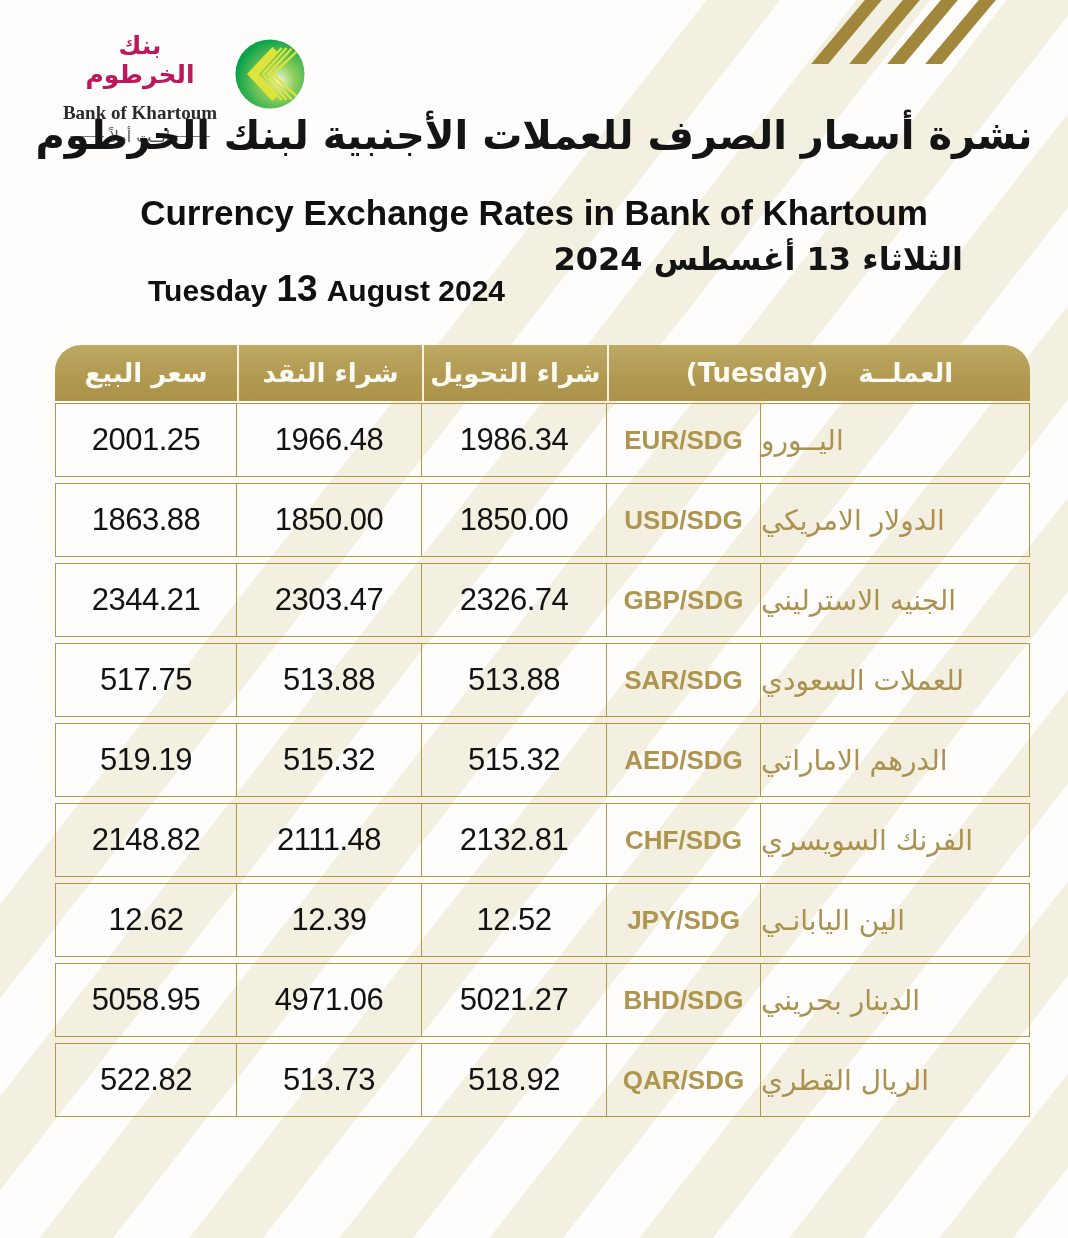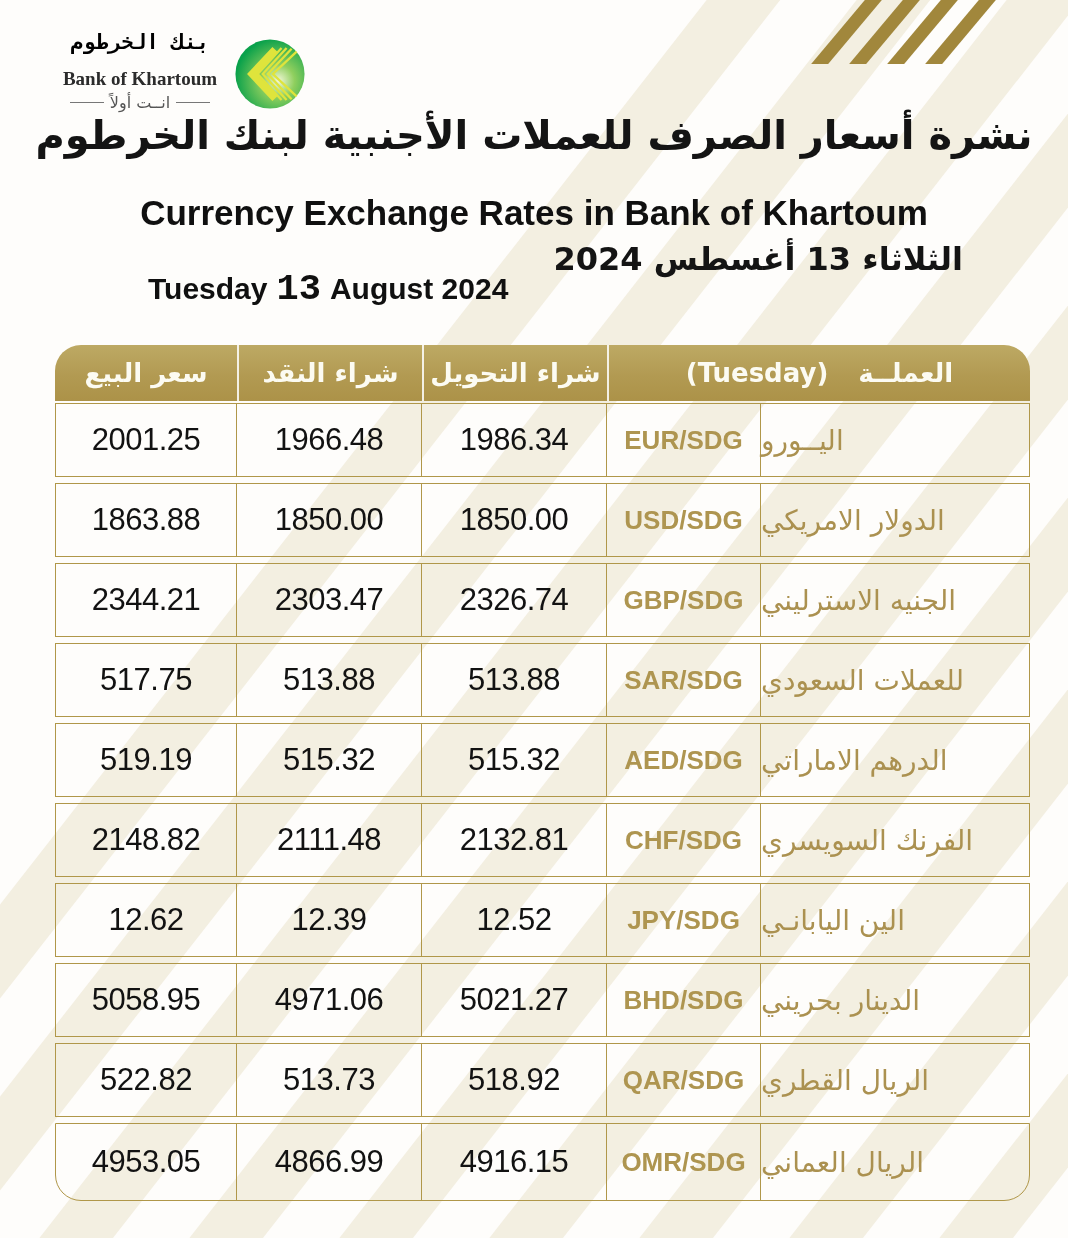--- a/index.html
+++ b/index.html
@@ -31,21 +31,21 @@
     width:17px; height:64px;
     background:#a1873c;
     transform:skewX(-40deg);
   }
 
   
   .logo-text {
     position:absolute; left:60px; top:32px;
     width:160px; text-align:center;
   }
-  .logo-ar { font-size:21px; font-weight:bold; color:#000000; line-height:1.15;font-family:Liberation Mono, monospace; }
+  .logo-ar { font-size:25px; font-weight:bold; color:#be185d; line-height:1.15; }
   .logo-en { font-family:"Liberation Serif", serif; font-size:19px; font-weight:bold; color:#2b2b2b; margin-top:12px; }
   .logo-tag {
     display:flex; align-items:center; justify-content:center; gap:6px;
     margin-top:3px; font-size:16px; color:#555; direction:rtl;
   }
   .logo-tag i { display:block; width:34px; border-top:1.5px solid #777; }
   .logo-circle { position:absolute; left:234px; top:38px; width:72px; height:72px; }
 
   
   .title-ar {
@@ -61,21 +61,21 @@
   }
   .date-ar {
     position:absolute; top:240px; right:105px;
     direction:rtl; font-size:32px; font-weight:bold; color:#141414; white-space:nowrap;
   }
   .date-en {
     position:absolute; top:268px; left:148px;
     font-family:"Liberation Sans","DejaVu Sans",sans-serif;
     font-size:30px; font-weight:bold; color:#101010; white-space:nowrap;
   }
-  .date-en .num { font-size:37px; margin:4px 9px;font-family:Liberation Mono, monospace; }
+  .date-en .num { font-size:37px; margin:4px 9px; }
 
   
   .rates-table { position:absolute; left:55px; top:345px; width:975px; }
   .thead {
     display:flex; align-items:center;
     height:56px;
     background:linear-gradient(180deg,#bda964 0%, #b29a52 55%, #ac9248 100%);
     border-radius:26px 26px 0 0;
     text-align:right;
   }
@@ -250,22 +250,15 @@
     </div>
 
     <div class="trow">
       <div class="cell c-sell num-cell">522.82</div>
       <div class="cell c-cash num-cell">513.73</div>
       <div class="cell c-transfer num-cell">518.92</div>
       <div class="cell c-code gold-code">QAR/SDG</div>
       <div class="cell c-name gold-name">الريال القطري</div>
     </div>
 
-    <div class="trow last">
-      <div class="cell c-sell num-cell">4953.05</div>
-      <div class="cell c-cash num-cell">4866.99</div>
-      <div class="cell c-transfer num-cell">4916.15</div>
-      <div class="cell c-code gold-code">OMR/SDG</div>
-      <div class="cell c-name gold-name">الريال العماني</div>
-    </div>
 
   </div>
 </div>
 
 </body></html>

